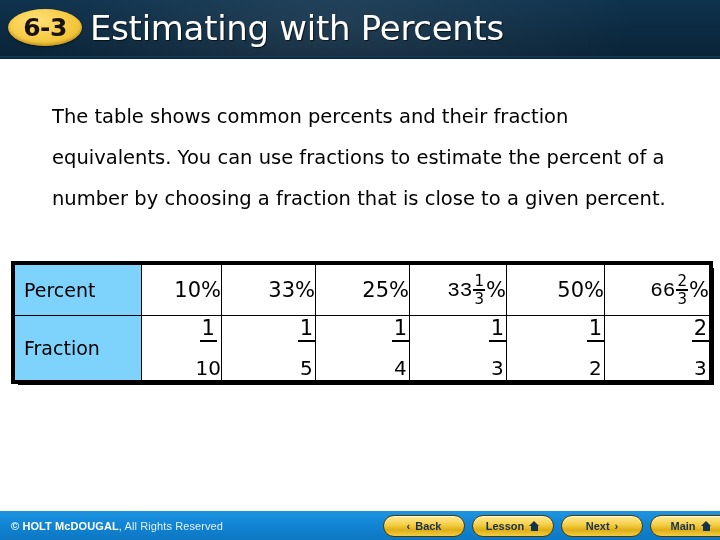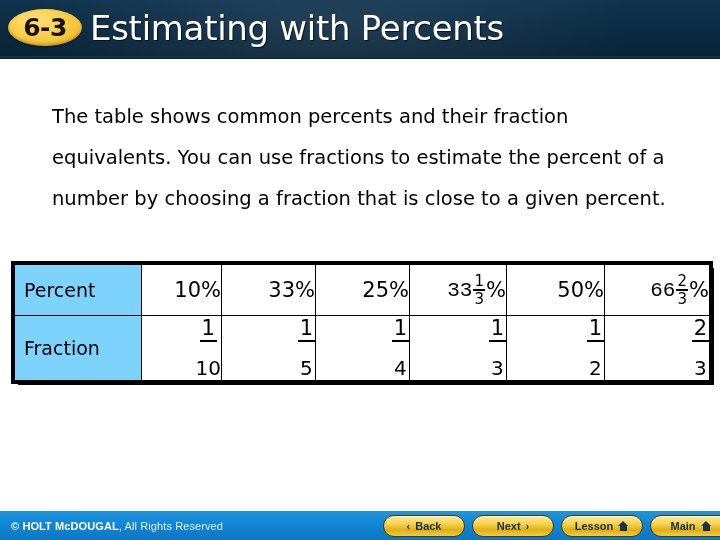--- a/index.html
+++ b/index.html
@@ -319,25 +319,25 @@
 <div class="footer">
   <div class="footer-credit">
     <span class="strong">©</span><span class="strong">&nbsp;</span><span class="strong">HOLT McDOUGAL</span><span class="light">, All Rights Reserved</span>
   </div>
   <div class="nav-buttons">
     <div class="nav-btn">
       <span class="chev">‹</span>
       <span>Back</span>
     </div>
     <div class="nav-btn">
+      <span>Lesson</span>
+      <span class="home-ico"></span>
+    </div>
+    <div class="nav-btn">
       <span>Next</span>
       <span class="chev">›</span>
-    </div>
-    <div class="nav-btn">
-      <span>Lesson</span>
-      <span class="home-ico"></span>
     </div>
     <div class="nav-btn">
       <span>Main</span>
       <span class="home-ico"></span>
     </div>
   </div>
 </div>
 
 </body></html>

